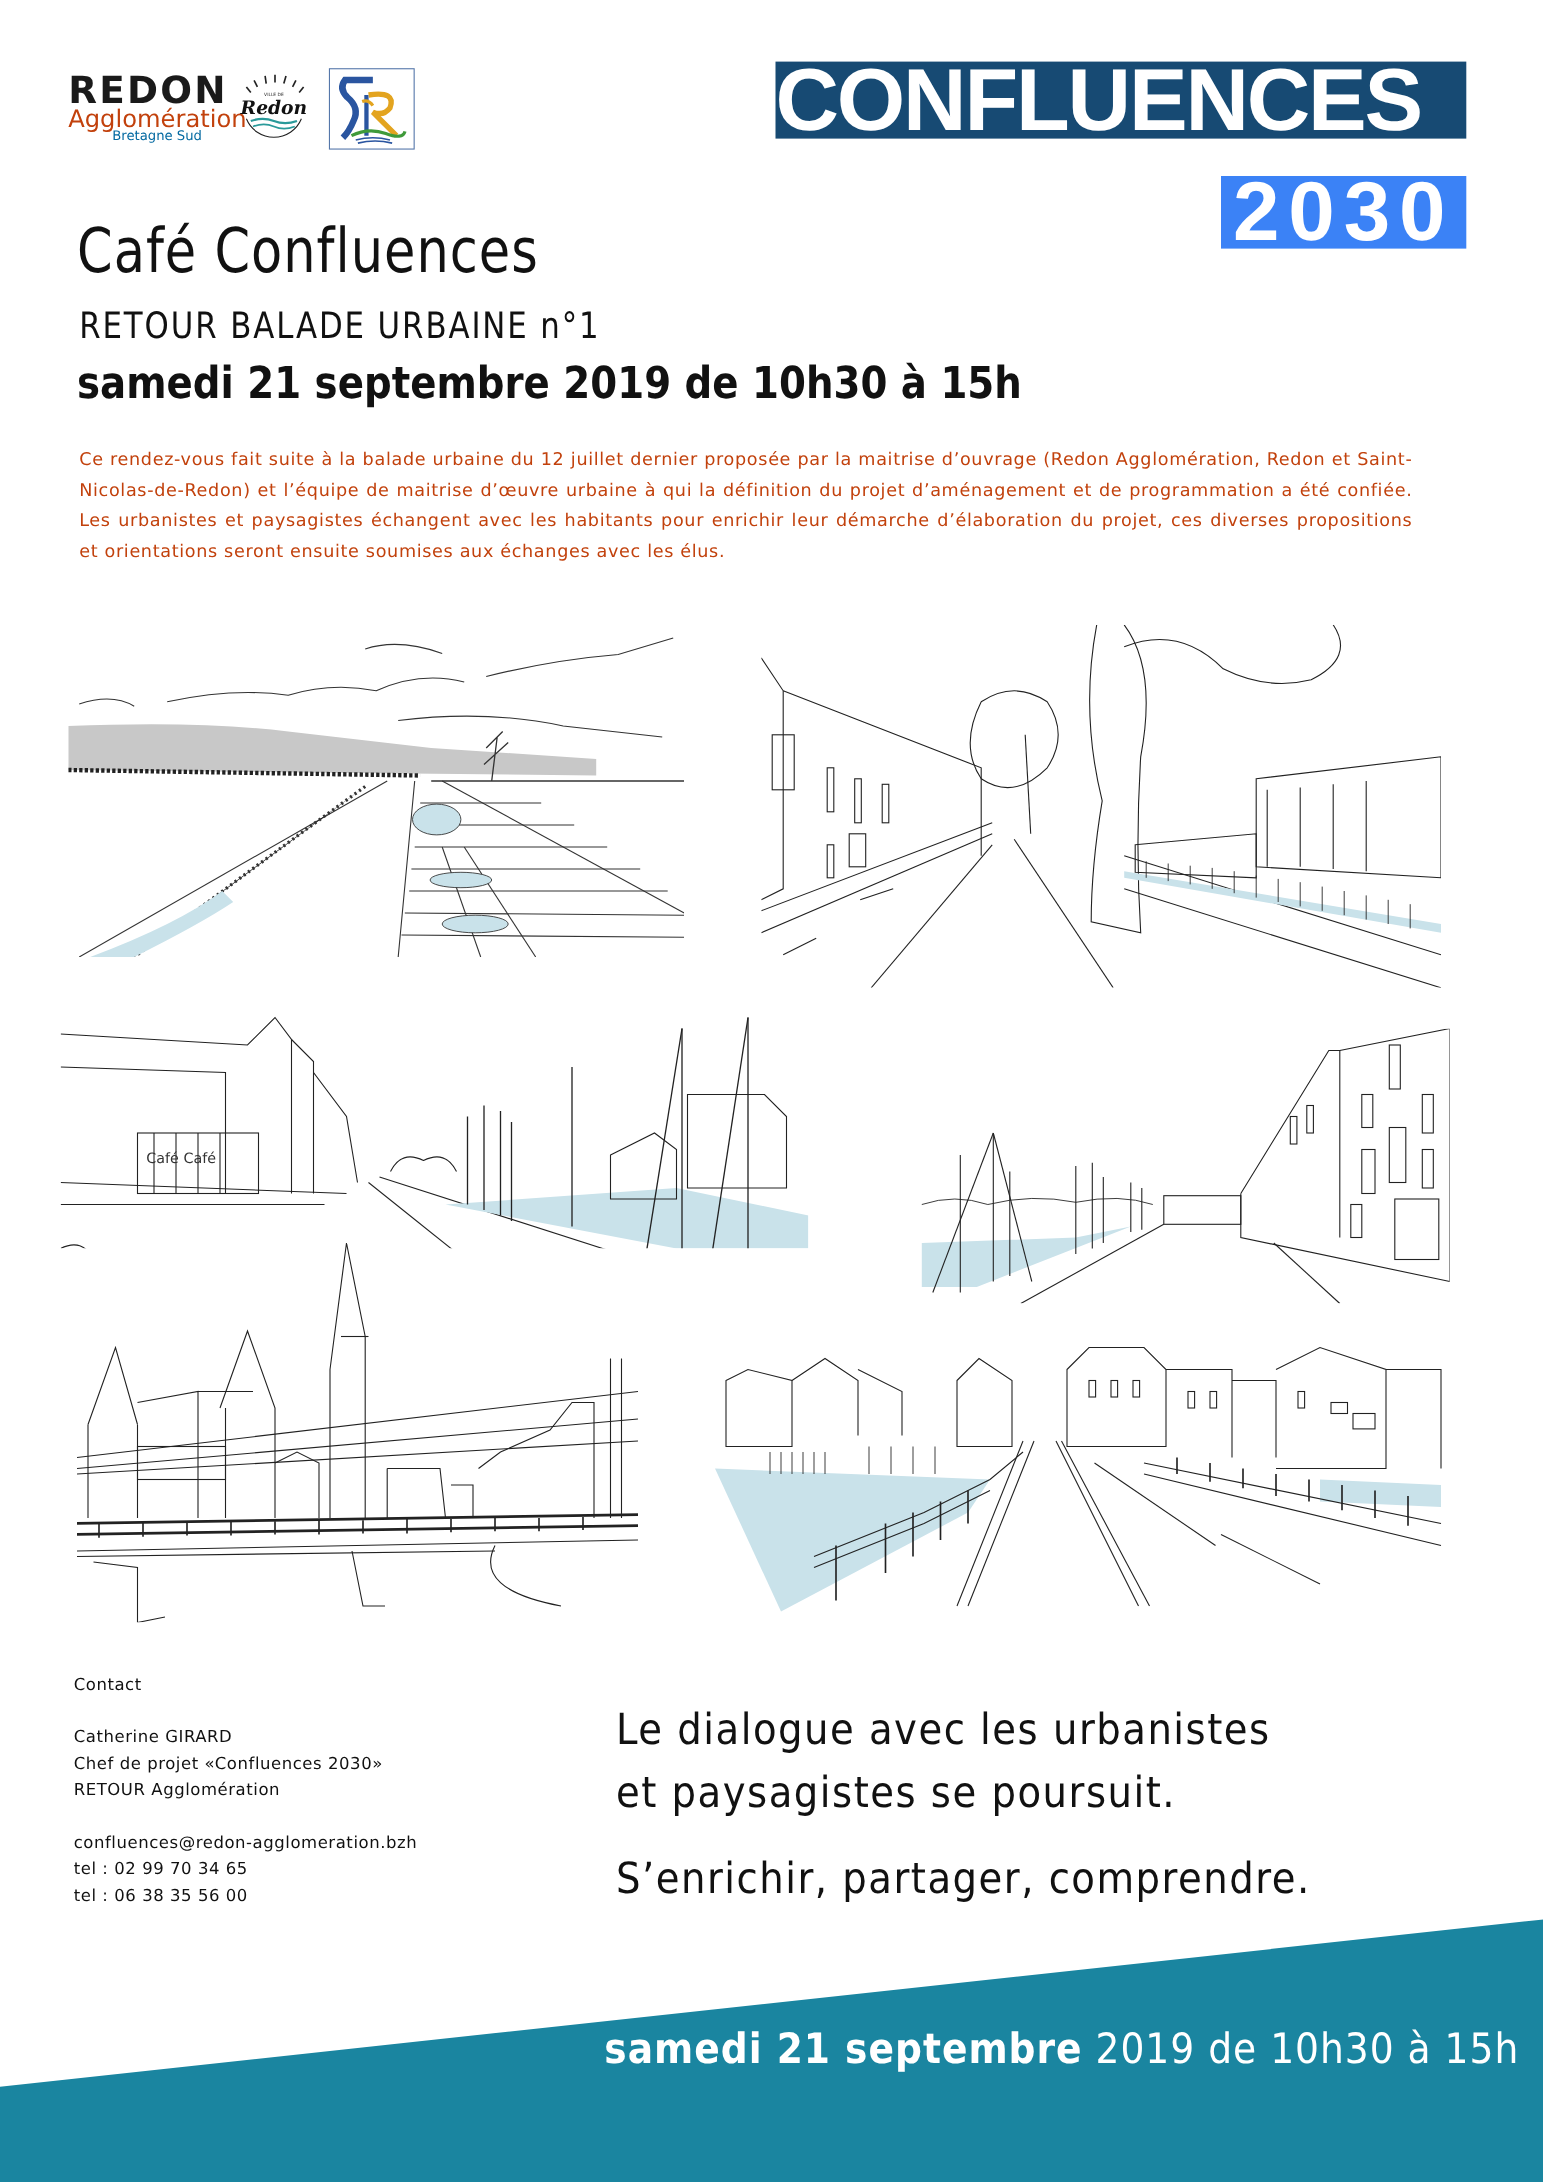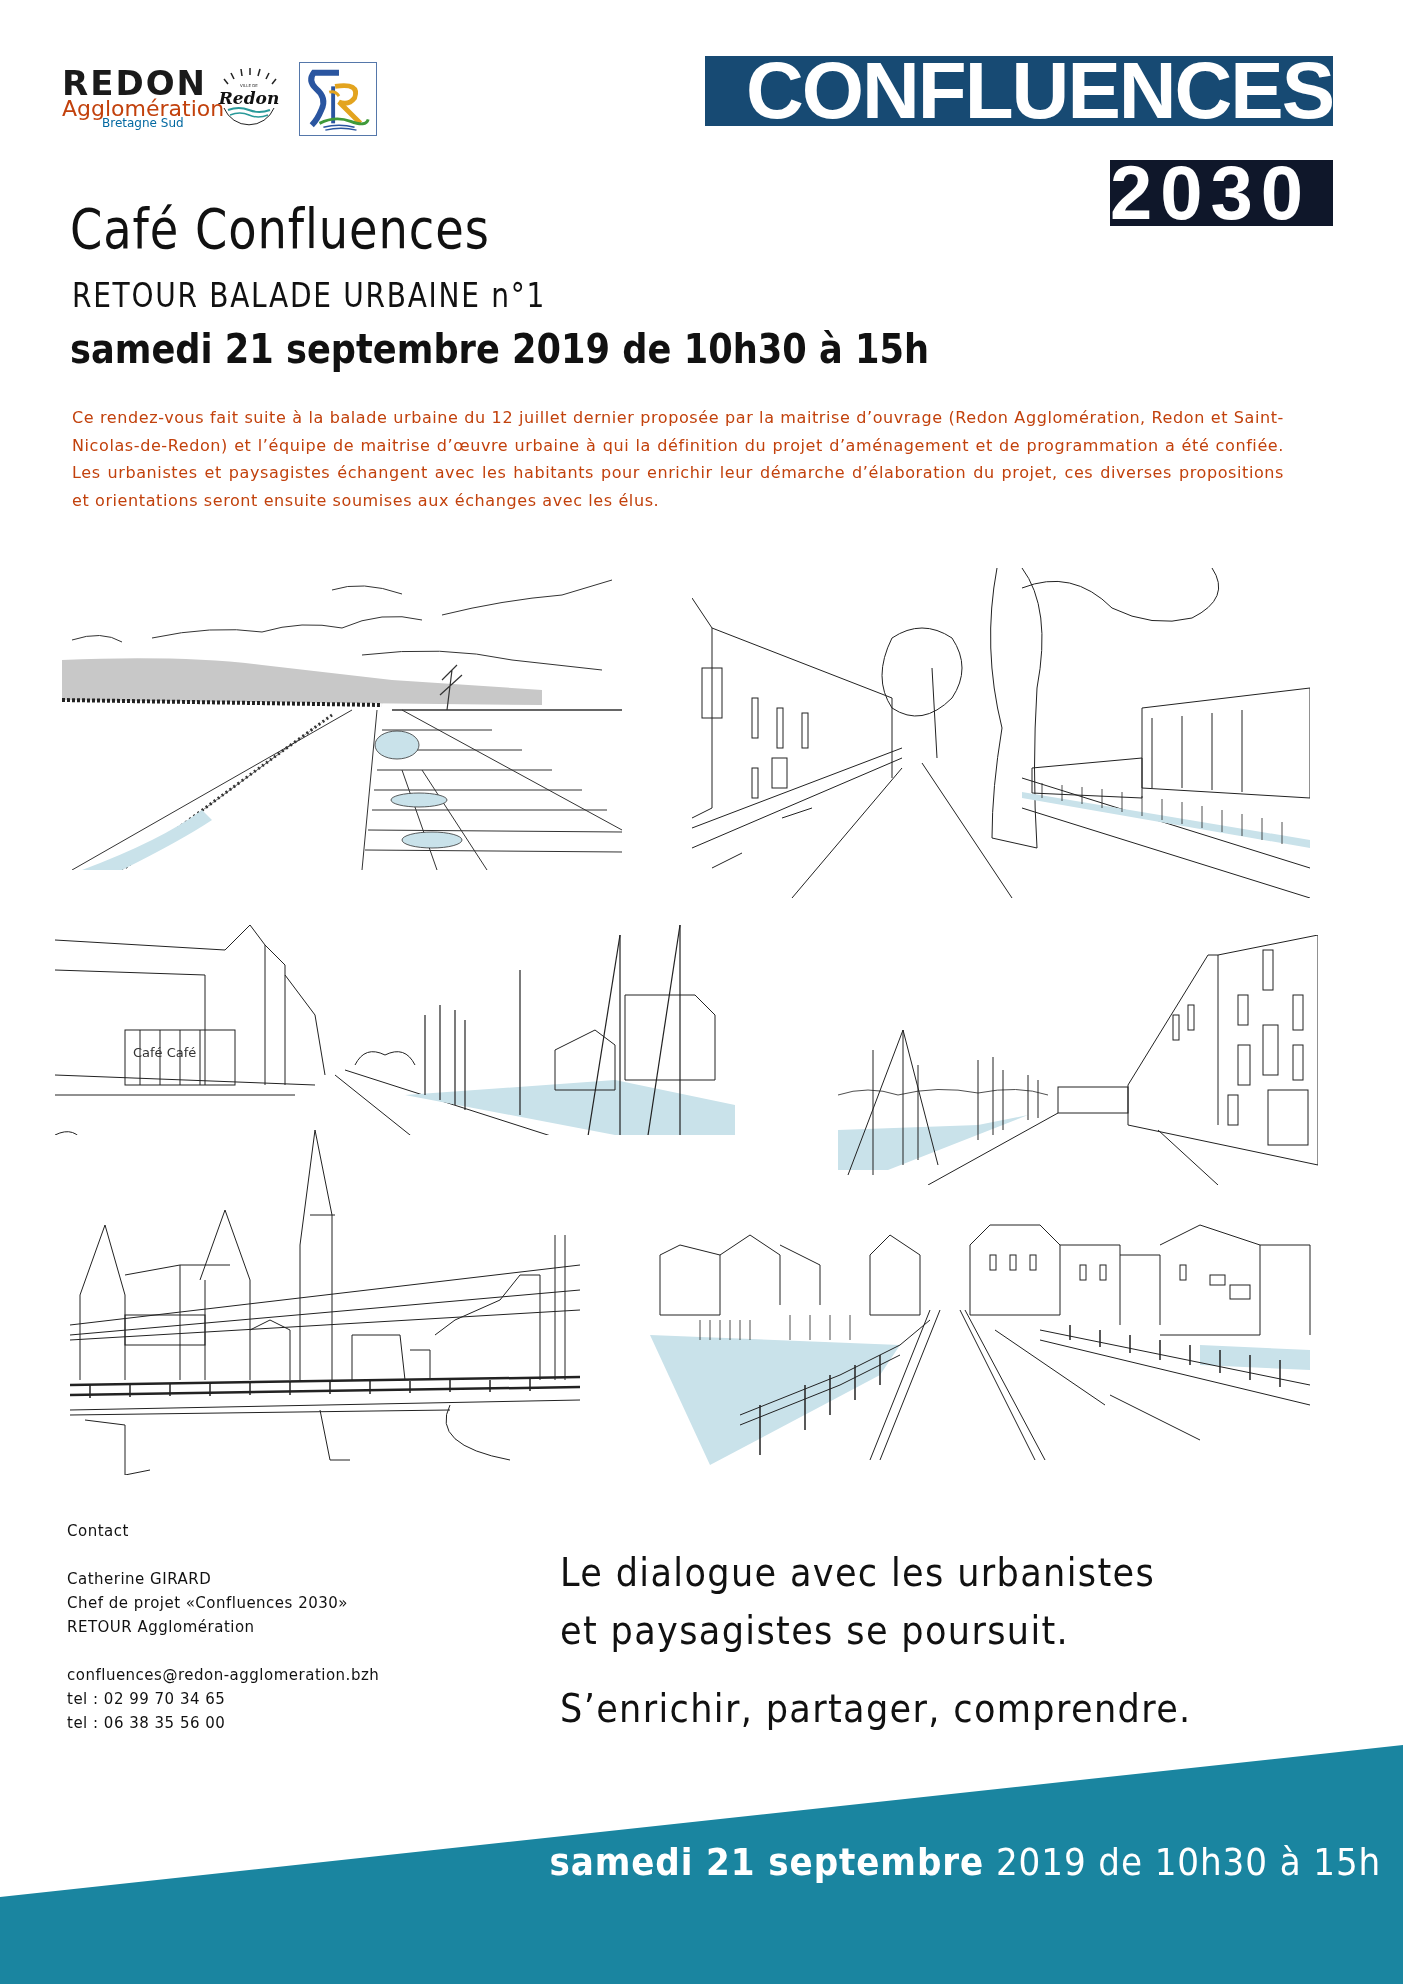--- a/index.html
+++ b/index.html
@@ -11,24 +11,24 @@
   .logo-redon { left:62px; top:66px; width:140px; height:62px; }
   .logo-redon .word { font-family:"DejaVu Sans", sans-serif; font-weight:bold; font-size:34px; letter-spacing:2px; color:#1a1a1a; line-height:34px; }
   .logo-redon .sub1 { font-size:22px; color:#c2410c; line-height:17px; letter-spacing:0; }
   .logo-redon .sub2 { font-size:12px; color:#0369a1; line-height:12px; margin-left:40px; }
   .logo-ville { left:214px; top:64px; width:70px; height:68px; }
   .logo-sr { left:299px; top:62px; width:78px; height:74px; border:1px solid #5577aa; box-sizing:border-box; }
 
   
   .conf-title { left:705px; top:56px; width:628px; height:70px; background:#174a73;
                 color:#fff; font-family:"Liberation Sans", sans-serif; font-weight:bold;
-                font-size:80px; line-height:70px; letter-spacing:-2px; text-align:right; overflow:hidden; }
-  .conf-year { left:1110px; top:160px; width:223px; height:66px; background:#0f172a;
+                font-size:80px; line-height:70px; letter-spacing:-2px; text-align:left; overflow:hidden; }
+  .conf-year { left:1110px; top:160px; width:223px; height:66px; background:#3b82f6;
                color:#fff; font-family:"Liberation Sans", sans-serif; font-weight:bold;
-               font-size:76px; line-height:66px; letter-spacing:8px; overflow:hidden; }
+               font-size:76px; line-height:66px; letter-spacing:8px; text-align:center; overflow:hidden; }
 
   
   .h-title { left:70px; top:196px; font-size:56px; font-family:"DejaVu Sans Condensed","DejaVu Sans", sans-serif; letter-spacing:1px; transform:scaleX(0.92); transform-origin:left; }
   .h-sub { left:72px; top:276px; font-size:33px; letter-spacing:2px; font-weight:normal; transform:scaleX(0.85); transform-origin:left; }
   .h-date { left:70px; top:326px; font-size:40px; font-weight:bold; transform:scaleX(0.88); transform-origin:left; }
 
   .intro { left:72px; top:404px; width:1212px; font-size:16px; line-height:27.5px; letter-spacing:0.6px; text-align:justify; color:#c2410c; }
 
   
   .sketch { position:absolute; overflow:hidden; }

